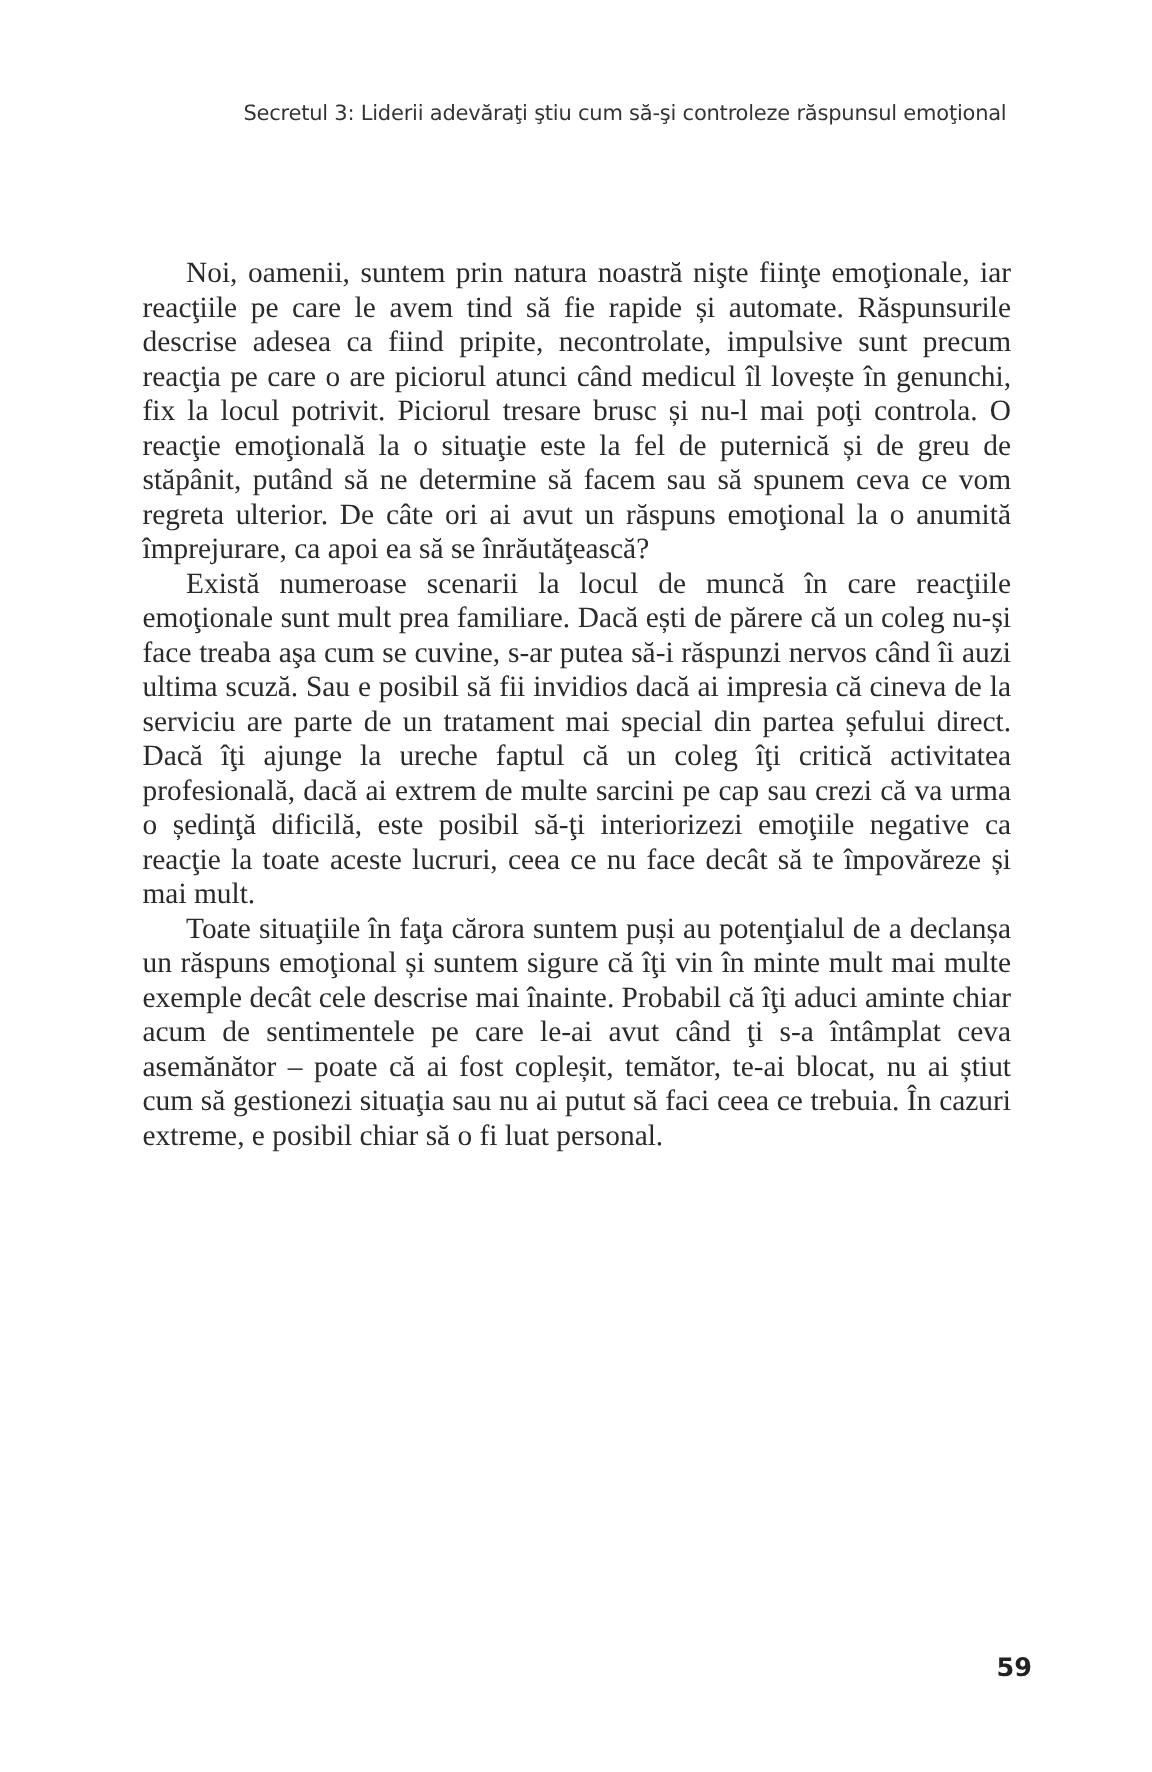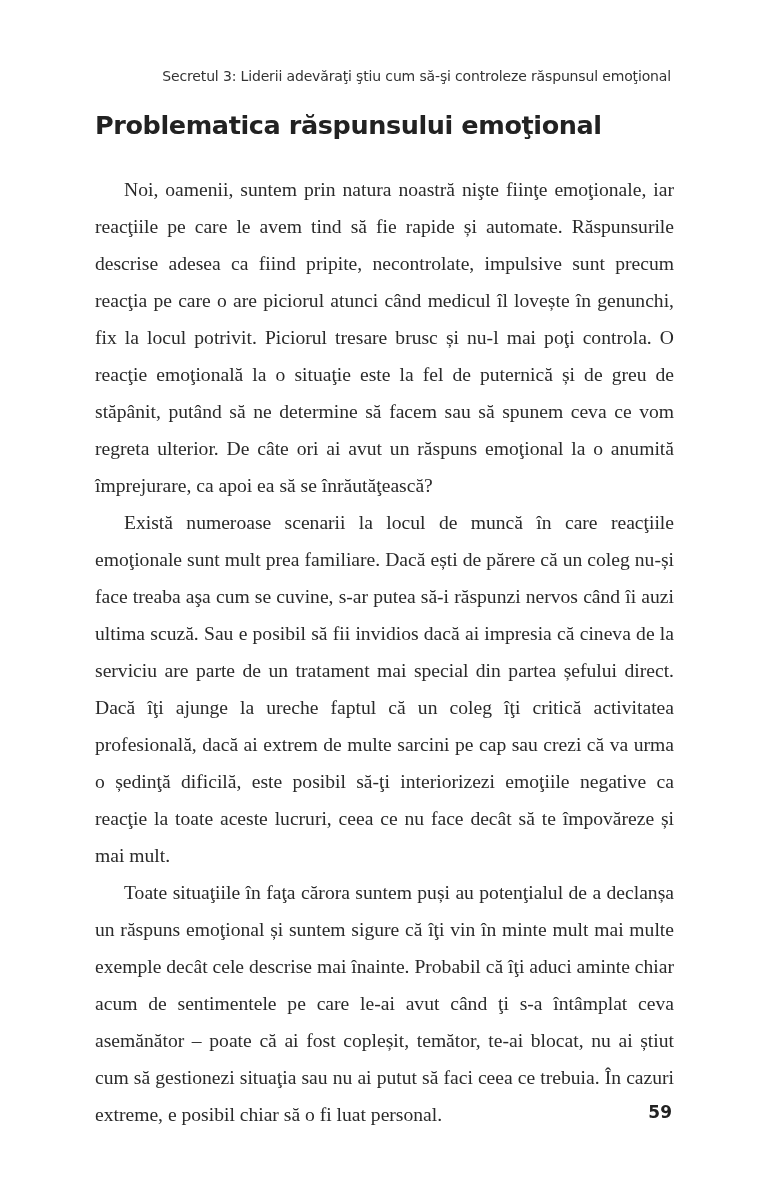--- a/index.html
+++ b/index.html
@@ -44,46 +44,45 @@
       letter-spacing: -0.4px;
       white-space: nowrap;
     }
     .body-text {
       position: absolute;
       top: 171px;
       left: 95px;
       width: 579px;
       font-family: "Liberation Serif", serif;
       font-size: 19.6px;
-      line-height: 37px;
+      line-height: 23px;
       color: #2a2a2a;
     }
     .para {
       margin: 0;
       text-align: justify;
       text-indent: 29px;
       hyphens: manual;
     }
     .page-number {
       position: absolute;
       top: 1102px;
-      right: 96px;
+      right: 80px;
       font-family: "DejaVu Sans", sans-serif;
       font-weight: bold;
       font-size: 17px;
       color: #222222;
     }
   </style>
 </head>
 <body>
 
 <div class="page">
   <div class="running-header">Secretul 3: Liderii adevăraţi ştiu cum să-şi controleze răspunsul emoţional</div>
 
-  <h1 class="chapter-title">Problematica răspunsului emoţional</h1>
 
   <div class="body-text">
     <p class="para">Noi, oamenii, suntem prin natura noastră nişte fiinţe emoţio­nale, iar reacţiile pe care le avem tind să fie rapide și automate. Răspunsurile descrise adesea ca fiind pripite, necontrolate, impulsive sunt precum reacţia pe care o are piciorul atunci când medicul îl lovește în genunchi, fix la locul potrivit. Piciorul tre­sare brusc și nu-l mai poţi controla. O reacţie emoţională la o situaţie este la fel de puternică și de greu de stăpânit, putând să ne determine să facem sau să spunem ceva ce vom regreta ulte­rior. De câte ori ai avut un răspuns emoţional la o anumită împrejurare, ca apoi ea să se înrăutăţească?</p>
     <p class="para">Există numeroase scenarii la locul de muncă în care reacţiile emoţionale sunt mult prea familiare. Dacă ești de părere că un coleg nu-și face treaba aşa cum se cuvine, s-ar putea să-i răs­punzi nervos când îi auzi ultima scuză. Sau e posibil să fii invi­dios dacă ai impresia că cineva de la serviciu are parte de un tratament mai special din partea șefului direct. Dacă îţi ajunge la ureche faptul că un coleg îţi critică activitatea profesională, dacă ai extrem de multe sarcini pe cap sau crezi că va urma o ședinţă dificilă, este posibil să-ţi interiorizezi emoţiile negative ca reacţie la toate aceste lucruri, ceea ce nu face decât să te împovăreze și mai mult.</p>
     <p class="para">Toate situaţiile în faţa cărora suntem puși au potenţialul de a declanșa un răspuns emoţional și suntem sigure că îţi vin în minte mult mai multe exemple decât cele descrise mai înainte. Probabil că îţi aduci aminte chiar acum de sentimentele pe care le-ai avut când ţi s-a întâmplat ceva asemănător – poate că ai fost copleșit, temător, te-ai blocat, nu ai știut cum să gestionezi situaţia sau nu ai putut să faci ceea ce trebuia. În cazuri extreme, e posibil chiar să o fi luat personal.</p>
   </div>
 
   <div class="page-number">59</div>
 </div>
 

